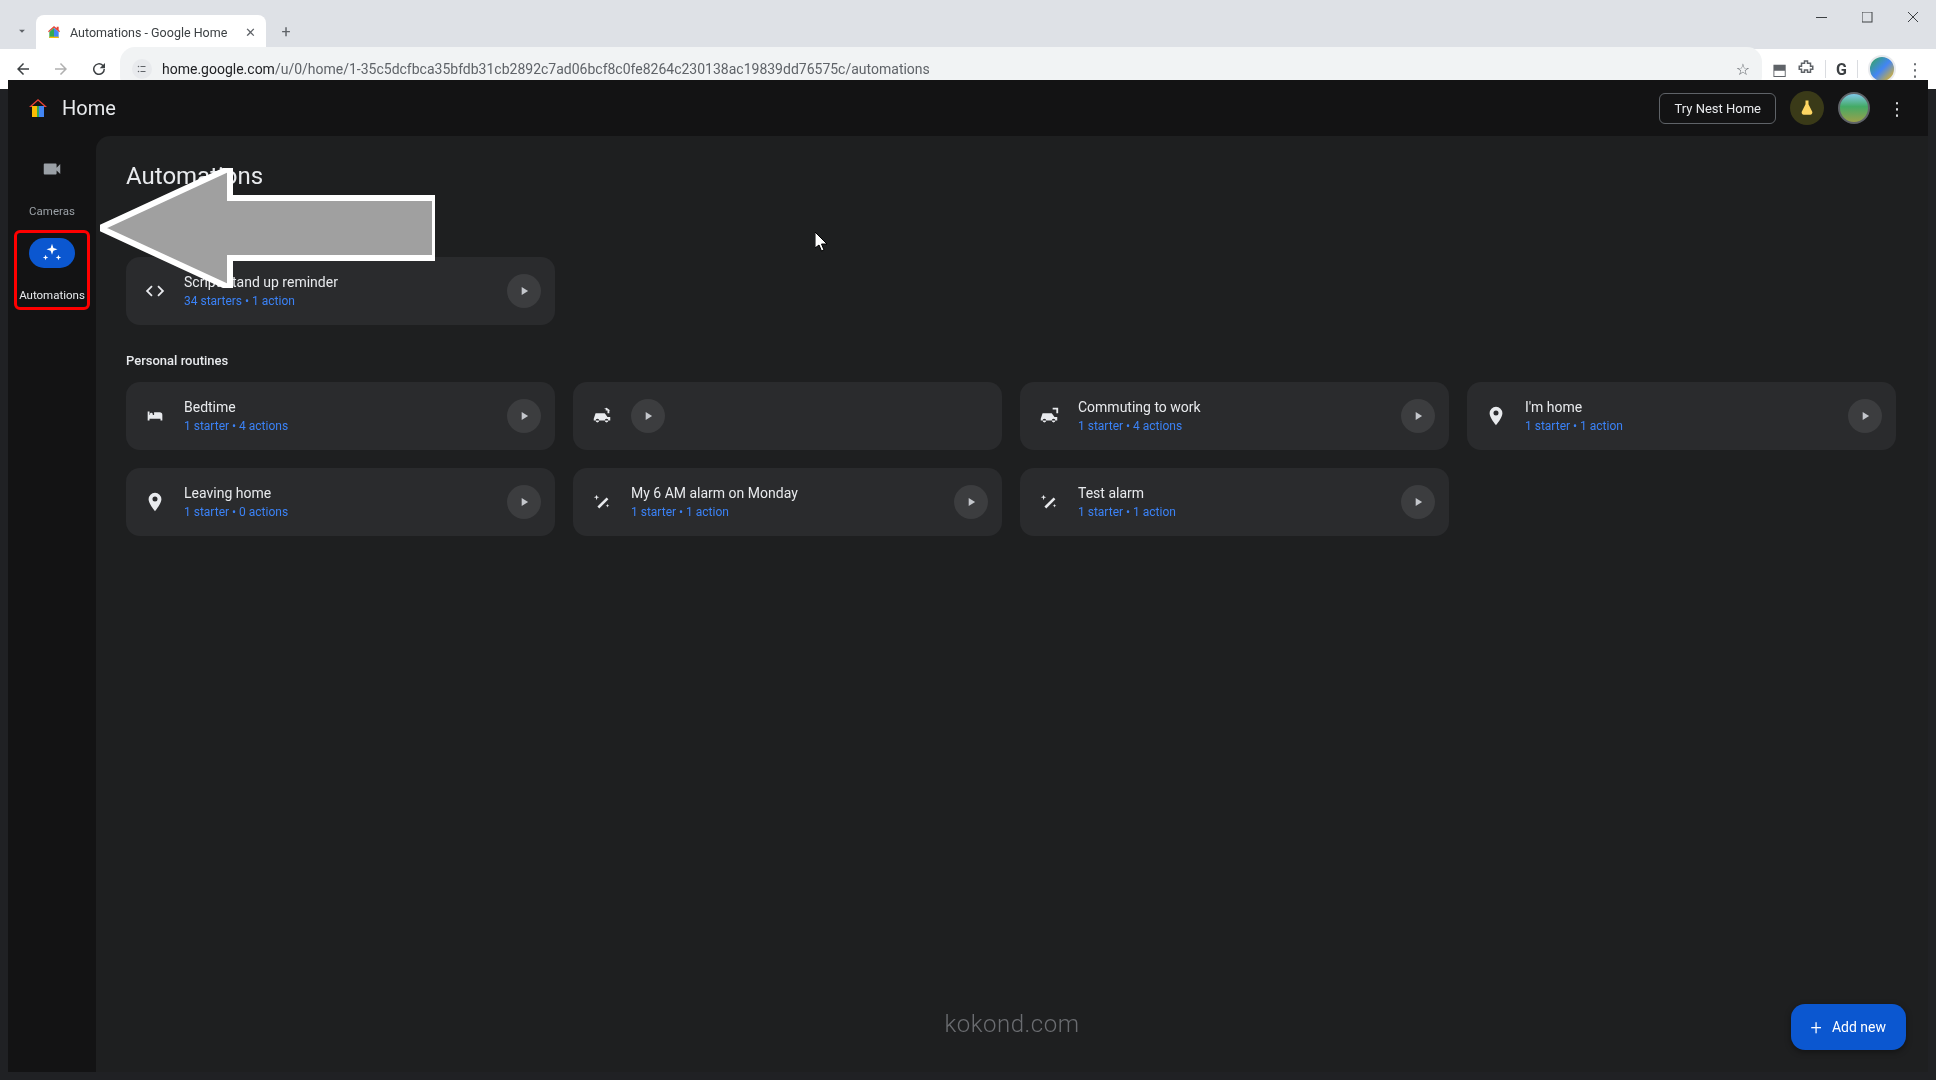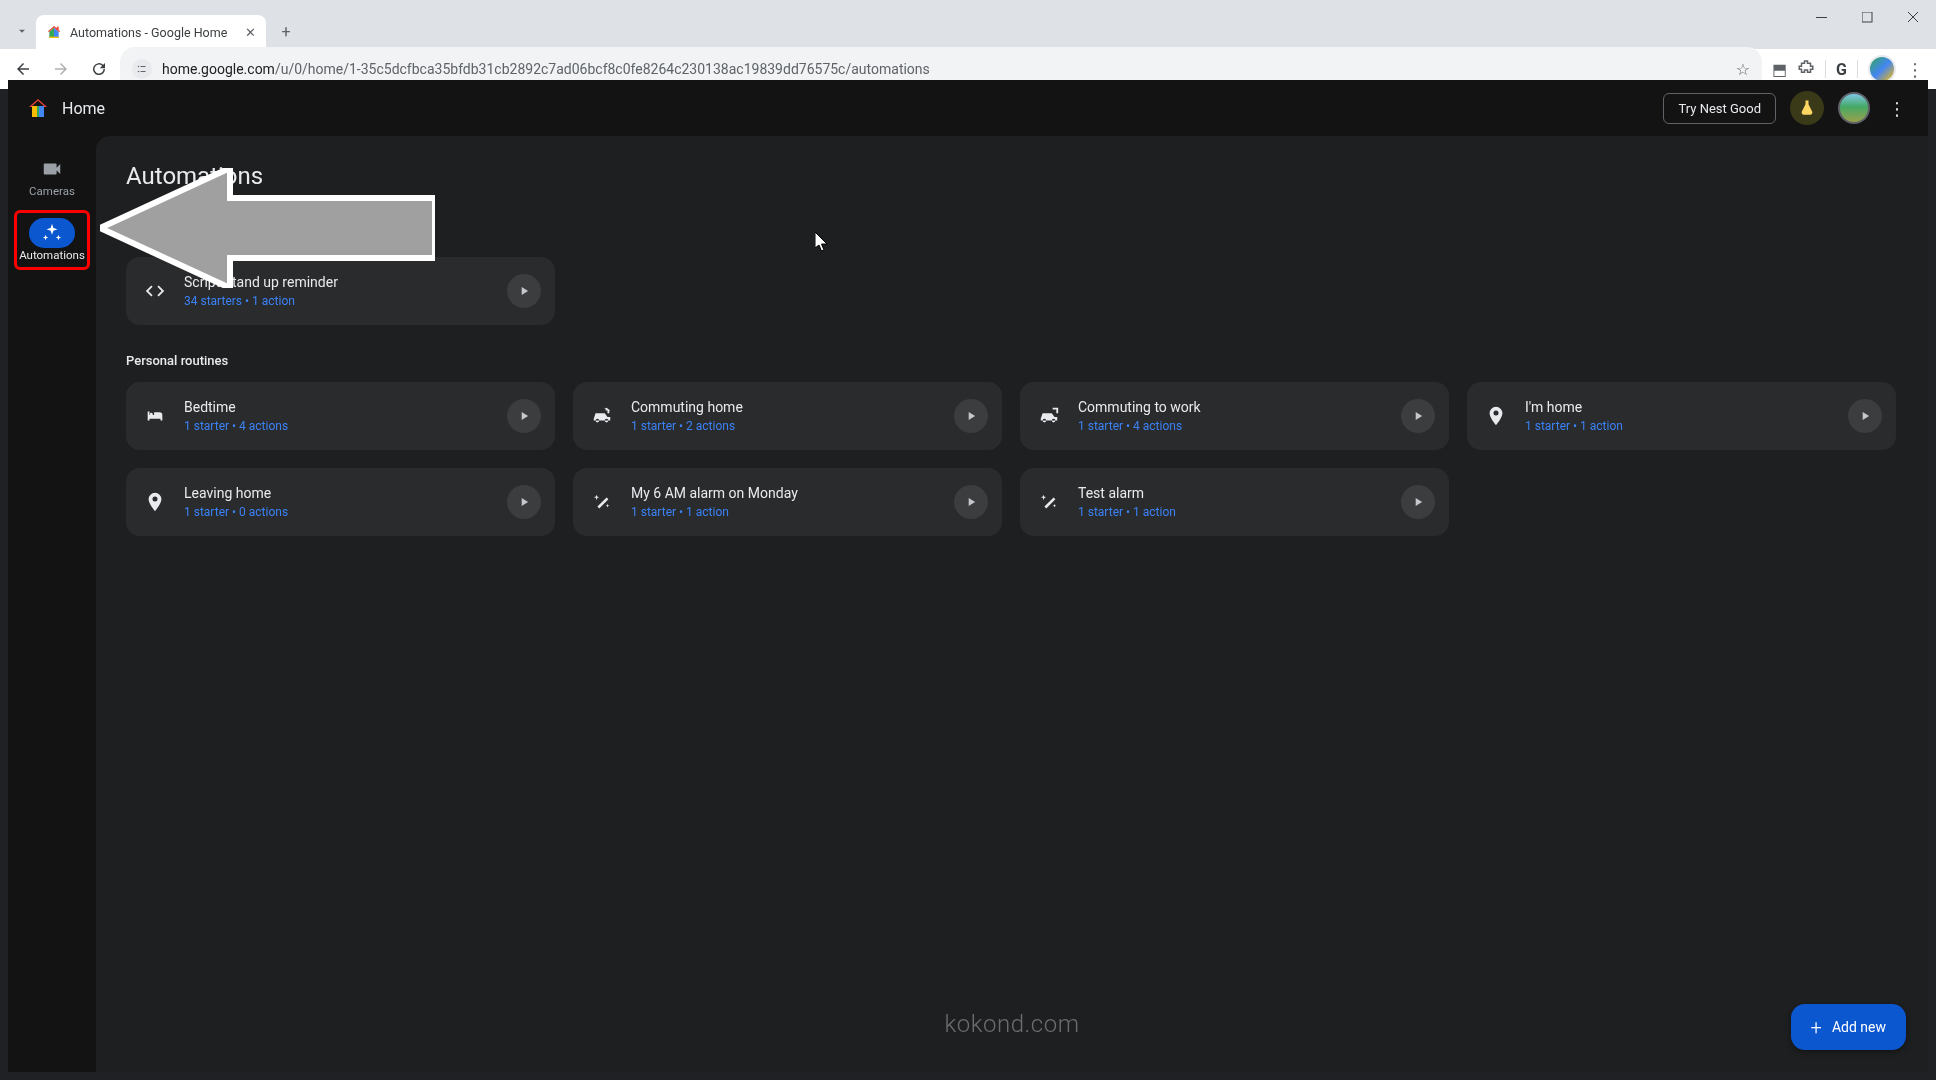--- a/index.html
+++ b/index.html
@@ -25,30 +25,30 @@
   .omnibox .star { margin-left:auto; color:#5f6368; font-size:16px;}
   .ext-icons { display:flex; align-items:center; gap:10px; padding:0 6px;}
   .ext-icons .sep { width:1px; height:18px; background:#dadce0; }
   .avatar-chrome { width:28px; height:28px; border-radius:50%; background:linear-gradient(135deg,#34a853 0%,#4285f4 50%,#fbbc04 100%); border:2px solid #e8eaed;}
   .ext-icons svg, .nav-btn svg { width:18px; height:18px; }
 
   
   .app { position:absolute; top:80px; left:8px; right:8px; bottom:8px; background:#131314; border-radius:0; display:flex; flex-direction:column;}
   .app-header { height:56px; display:flex; align-items:center; padding:0 18px; gap:12px;}
   .gh-logo { width:24px; height:24px; }
-  .app-title { color:#e8eaed; font-size:16px; font-weight:400; }
+  .app-title { color:#e8eaed; font-size:20px; font-weight:400; }
   .header-right { margin-left:auto; display:flex; align-items:center; gap:14px; }
   .try-btn { border:1px solid #5f6368; color:#e8eaed; font-size:13px; padding:7px 14px; border-radius:6px; background:transparent; }
   .labs-icon { width:34px; height:34px; border-radius:50%; background:#3a3a18; display:flex; align-items:center; justify-content:center; }
   .app-avatar { width:32px; height:32px; border-radius:50%; background:linear-gradient(0deg,#9aa04a 0%,#4a6 55%,#7fc8e8 100%); border:2px solid #5f6368;}
   .kebab { color:#e8eaed; font-size:18px; padding:0 4px; }
 
   .app-body { flex:1; display:flex; min-height:0; }
   .sidebar { width:88px; display:flex; flex-direction:column; align-items:center; padding-top:12px; gap:8px; }
-  .side-item { width:72px; display:flex; flex-direction:column; align-items:center; gap:0; padding:6px 0; color:#9aa0a6; font-size:11.5px; border-radius:8px; }
+  .side-item { width:72px; display:flex; flex-direction:column; align-items:center; gap:20px; padding:6px 0; color:#9aa0a6; font-size:11.5px; border-radius:8px; }
   .side-item .icon-wrap { width:46px; height:30px; border-radius:15px; display:flex; align-items:center; justify-content:center; }
   .side-item.active .icon-wrap { background:#0b57d0; color:#fff; }
   .side-item.active { color:#e8eaed; }
   .side-item.highlight { outline:3px solid #ff0000; outline-offset:-1px; border-radius:4px;}
 
   .main { flex:1; background:#1e1f20; border-radius:14px 0 0 0; padding:26px 30px; position:relative; overflow:auto; color:#e8eaed;}
   .page-h1 { font-size:24px; font-weight:400; margin-bottom:38px;}
   .section-label { font-size:13px; color:#9aa0a6; margin-bottom:14px; font-weight:500;}
   .section-label.strong { color:#e8eaed; }
   .card-grid { display:grid; grid-template-columns:repeat(4,minmax(0,1fr)); gap:18px; margin-bottom:28px; max-width:1770px;}
@@ -155,21 +155,21 @@
 <div class="app">
   <div class="app-header">
     <svg class="gh-logo" viewBox="0 0 24 24">
         <path fill="#ea4335" d="M12 3l9 8h-3v-1l-6-5.3L6 10v1H3z"></path>
         <path fill="#fbbc04" d="M6 10v11h5V10z"></path>
         <path fill="#34a853" d="M11 21h2V10h-2z"></path>
         <path fill="#4285f4" d="M13 10v11h5V10z"></path>
       </svg>
     <span class="app-title">Home</span>
     <div class="header-right">
-      <button class="try-btn">Try Nest Good</button>
+      <button class="try-btn">Try Nest Home</button>
       <span class="labs-icon">
           <svg width="18" height="18" viewBox="0 0 24 24" fill="#fdd663">
             <path d="M10 2h4v5l5 10a3 3 0 0 1-2.7 4H7.7A3 3 0 0 1 5 17l5-10z"></path>
           </svg>
         </span>
       <span class="app-avatar"></span>
       <span class="kebab">⋮</span>
     </div>
   </div>
 
@@ -236,24 +236,20 @@
               </svg>
             </span>
         </div>
 
         <div class="card">
           <span class="cicon">
               <svg width="22" height="22" viewBox="0 0 24 24" fill="currentColor">
                 <path d="M5 17a2 2 0 1 0 4 0H5zm10 0a2 2 0 1 0 4 0h-4zM3 15l2-6h10l3 4h3v4h-2a2 2 0 0 0-4 0H9a2 2 0 0 0-4 0H3zM17 3l4 3h-1v3h-2V6h-2V4h-2z"></path>
               </svg>
             </span>
-          <div class="ctext">
-              <div class="ctitle">Commuting home</div>
-              <div class="csub">1 starter • 2 actions</div>
-            </div>
           <span class="play">
               <svg viewBox="0 0 24 24">
                 <path d="M8 5v14l11-7z"></path>
               </svg>
             </span>
         </div>
 
         <div class="card">
           <span class="cicon">
               <svg width="22" height="22" viewBox="0 0 24 24" fill="currentColor">

